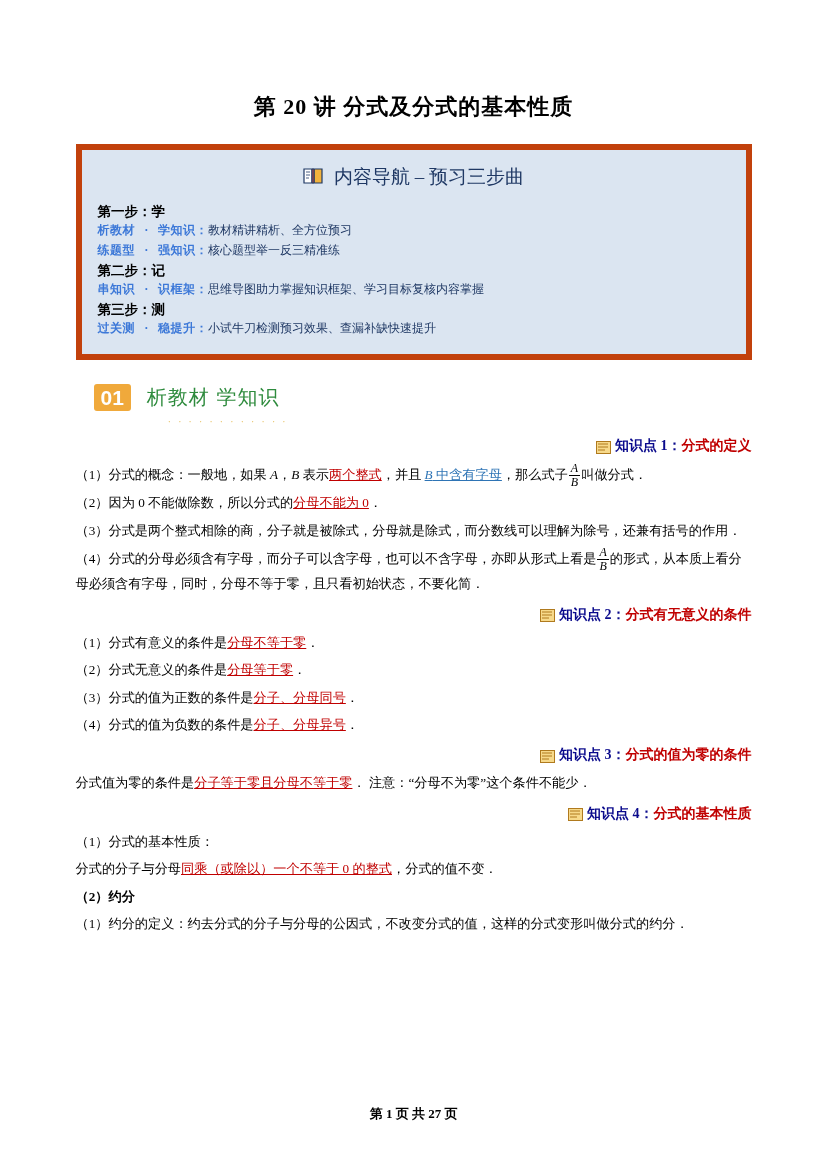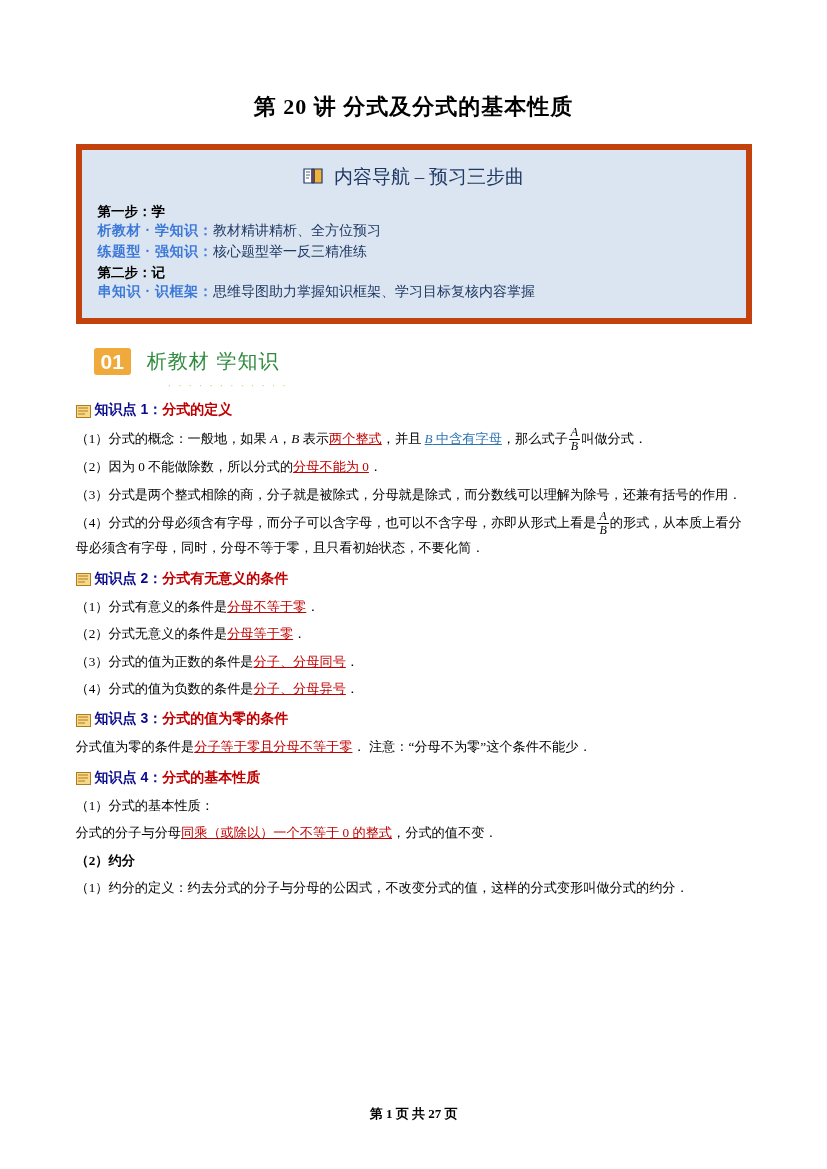--- a/index.html
+++ b/index.html
@@ -50,23 +50,23 @@
     margin-right: 4px;
   }
   .nav-step {
     font-size: 13.5px;
     font-weight: bold;
     color: #000;
     margin-top: 2px;
     font-family: "Liberation Sans", sans-serif;
   }
   .nav-line {
-    font-size: 14px;
+    font-size: 12px;
     margin: 1px 0 3px 0;
-    font-family: Liberation Sans, sans-serif;
+    font-family: Liberation Mono, monospace;
   }
   .nav-line .tag {
     color: #3c78d8;
     font-weight: bold;
     letter-spacing: .5px;
   }
   .nav-line .desc {
     color: #1f3864;
   }
   
@@ -98,21 +98,22 @@
     margin-left: 6px;
     letter-spacing: 2px;
     font-size: 11px;
     color: #e8c46a;
   }
   
   .kp-head {
     display: flex;
     align-items: center;
     margin: 9px 0 7px 0;
-    font-family: Liberation Sans, sans-serif;
+    font-family: Liberation Serif, serif;
+    justify-content: flex-end;
   }
   .kp-icon {
     width: 15px;
     height: 13px;
     margin-right: 4px;
     flex: 0 0 auto;
   }
   .kp-label {
     font-weight: bold;
     font-size: 14px;
@@ -195,20 +196,26 @@
       </div>
     </div>
 
     <div>
       <div class="nav-step">第二步：记</div>
       <div class="nav-line">
         <span class="tag">串知识 · 识框架：</span><span class="desc">思维导图助力掌握知识框架、学习目标复核内容掌握</span>
       </div>
     </div>
 
+    <div>
+      <div class="nav-step">第三步：测</div>
+      <div class="nav-line">
+        <span class="tag">过关测 · 稳提升：</span><span class="desc">小试牛刀检测预习效果、查漏补缺快速提升</span>
+      </div>
+    </div>
   </div>
 
   <div class="section-banner">
     <span class="banner-num">01</span>
     <span class="banner-text">析教材 学知识</span>
   </div>
   <div class="banner-dots" style="margin:-10px 0 10px 92px;">· · · · · · · · · · · ·</div>
 
   <div class="kp-head">
     <span class="kp-icon">

